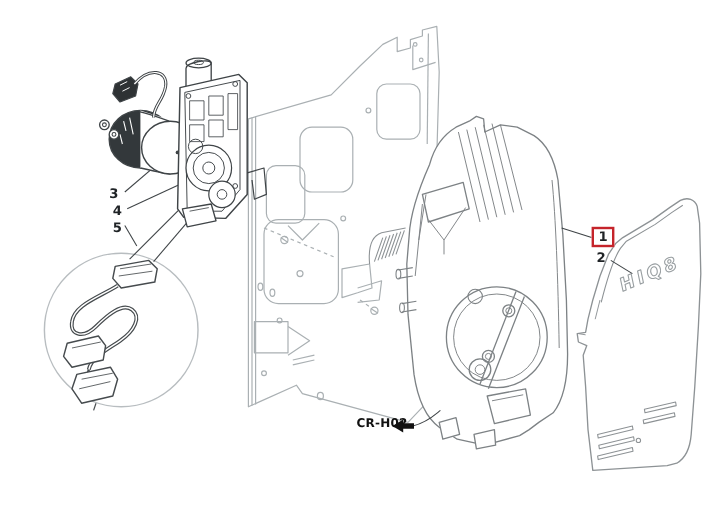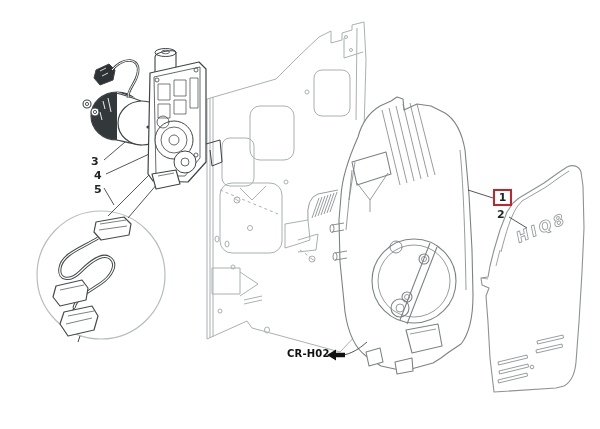--- a/index.html
+++ b/index.html
@@ -222,15 +222,15 @@
 
 <div class="callout" style="left:91px;top:156px">3</div>
 <div class="callout" style="left:94px;top:170px">4</div>
 <div class="callout" style="left:94px;top:184px">5</div>
 
 <div class="callout-box" style="left:493px;top:189px">
   <span>1</span>
 </div>
 <div class="callout" style="left:497px;top:209px">2</div>
 
-<div class="code-label" style="left:287px;top:348px">CR-H02</div>
+<div class="code-label" style="left:297px;top:348px">CR-H02</div>
 
 </div>
 
 </body></html>

